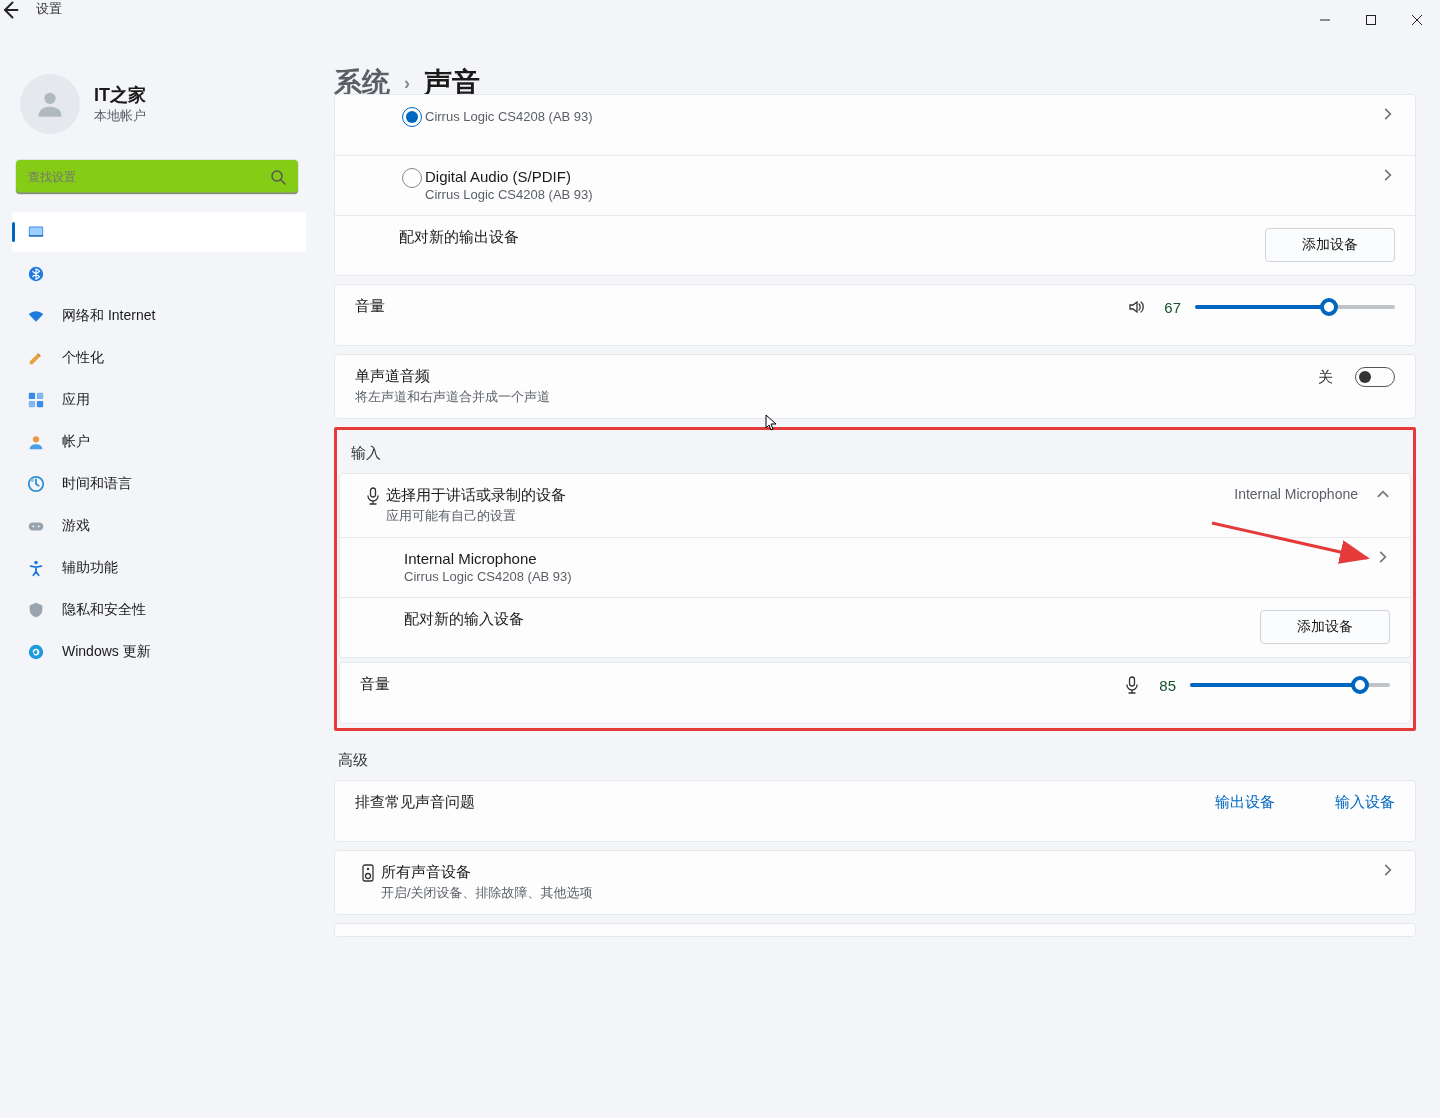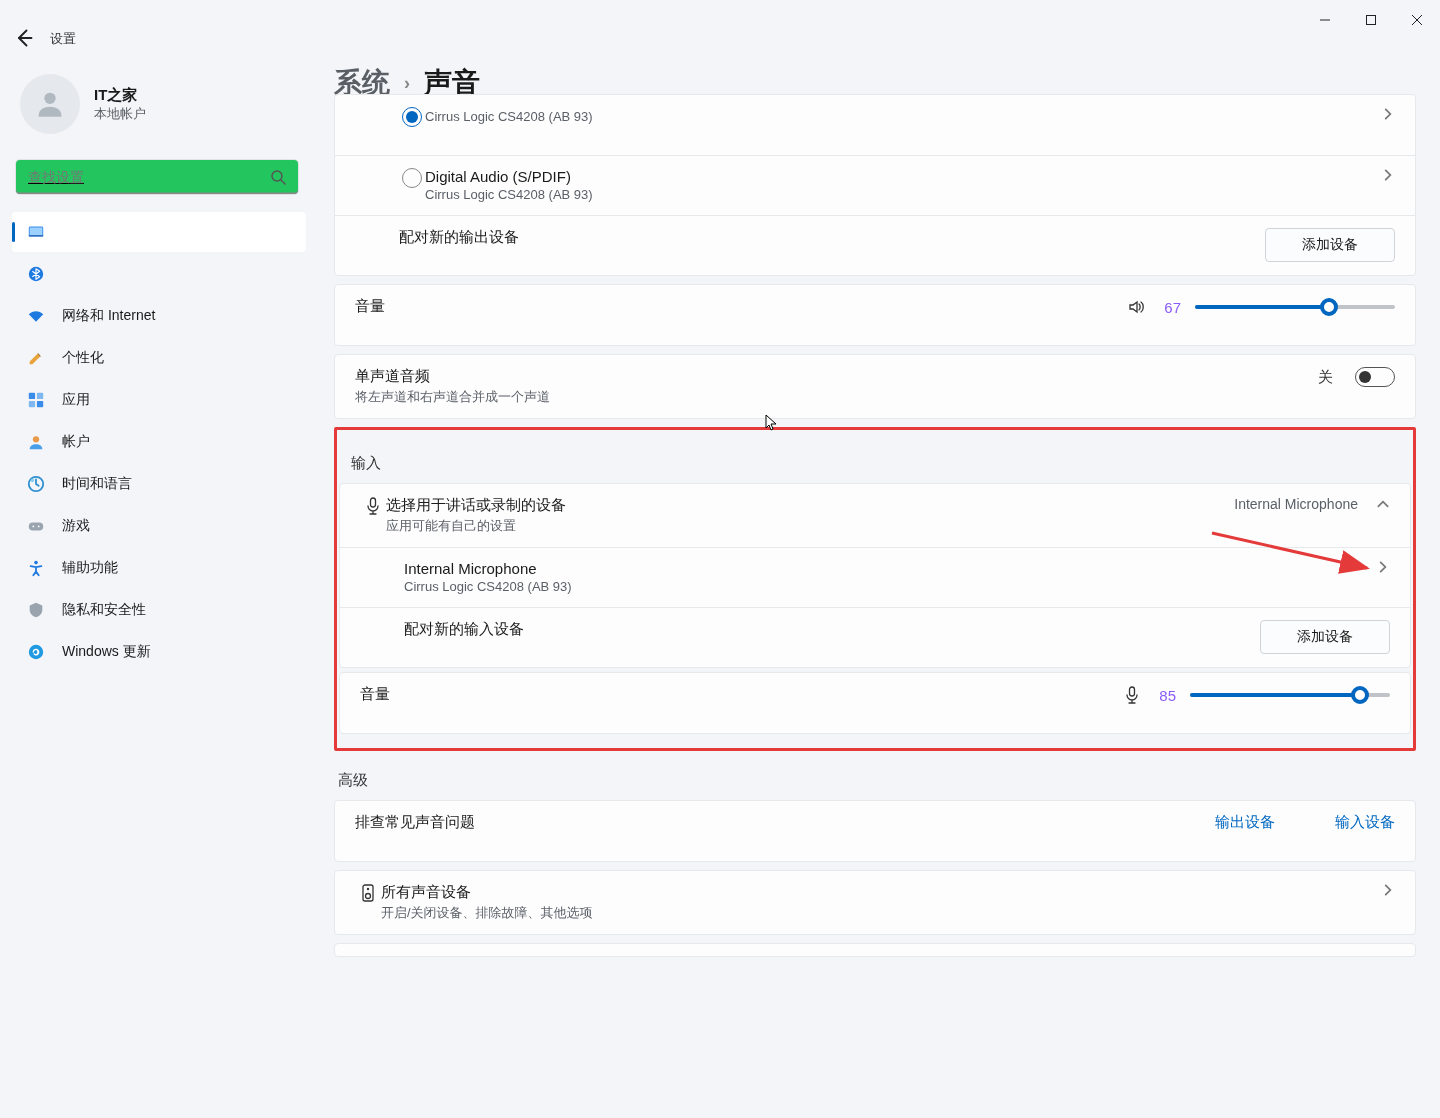--- a/index.html
+++ b/index.html
@@ -19,22 +19,22 @@
     background: var(--bg);
     color: var(--text);
     overflow: hidden;
     font-size: 14px;
   }
 
   
   .titlebar {
     height: 48px;
     display: flex;
-    align-items: flex-end;
-    padding-left: 14px;
+    align-items: flex-start;
+    padding-left: 0;
     position: relative;
   }
   .titlebar .back {
     width: 20px; height: 20px;
     display: flex; align-items: center; justify-content: center;
     color: #222;
     margin-right: 16px;
   }
   .titlebar .title {
     font-size: 13px;
@@ -67,38 +67,37 @@
     gap: 14px;
     padding: 16px 8px 26px 8px;
   }
   .avatar {
     width: 60px; height: 60px;
     border-radius: 50%;
     background: #e5e9ed;
     display: flex; align-items: center; justify-content: center;
   }
   .avatar svg { width: 34px; height: 34px; fill: #b0b8c0; }
-  .account-name { font-size: 15px; font-weight: 600; }
+  .account-name { font-size: 18px; font-weight: 600; }
   .account-sub  { font-size: 13px; color: var(--text-secondary); }
 
   .search {
     position: relative;
     margin: 0 8px 18px 4px;
   }
   .search input {
     width: 100%;
     height: 34px;
     border: none;
     border-radius: 4px;
-    background: #22c55e;
+    background: #84cc16;
     padding: 0 36px 0 12px;
-    font-size: 14px;
+    font-size: 12px;
     box-shadow: inset 0 -1.5px 0 #888, 0 0 0 1px #e0e3e6;
     outline: none;
-    text-decoration: underline;
   }
   .search .search-ic {
     position: absolute;
     right: 12px; top: 50%;
     transform: translateY(-50%);
     width: 16px; height: 16px;
     color: #555;
   }
 
   .nav { display: flex; flex-direction: column; gap: 2px; }
@@ -241,21 +240,21 @@
     position: absolute;
     top: 50%;
     width: 18px; height: 18px;
     background: #fff;
     border: 4px solid var(--accent);
     border-radius: 50%;
     transform: translate(-50%, -50%);
   }
   .volnum {
     font-size: 15px;
-    color: #8b5cf6;
+    color: #14532d;
     min-width: 20px;
     text-align: right;
   }
 
   .toggle {
     width: 40px; height: 20px;
     border: 1.5px solid #555;
     border-radius: 10px;
     position: relative;
     background: transparent;
@@ -277,21 +276,21 @@
 
   .section-label {
     font-size: 15px;
     color: #333;
     padding: 12px 4px 10px 4px;
   }
 
   .highlight-box {
     border: 3px solid #e43a3a;
     border-radius: 2px;
-    padding: 12px 2px;
+    padding: 2px 2px;
     margin-bottom: 8px;
     position: relative;
   }
   .highlight-box .section-label { padding-left: 12px; }
 
   
   .arrow-annot {
     position: absolute;
     pointer-events: none;
   }

